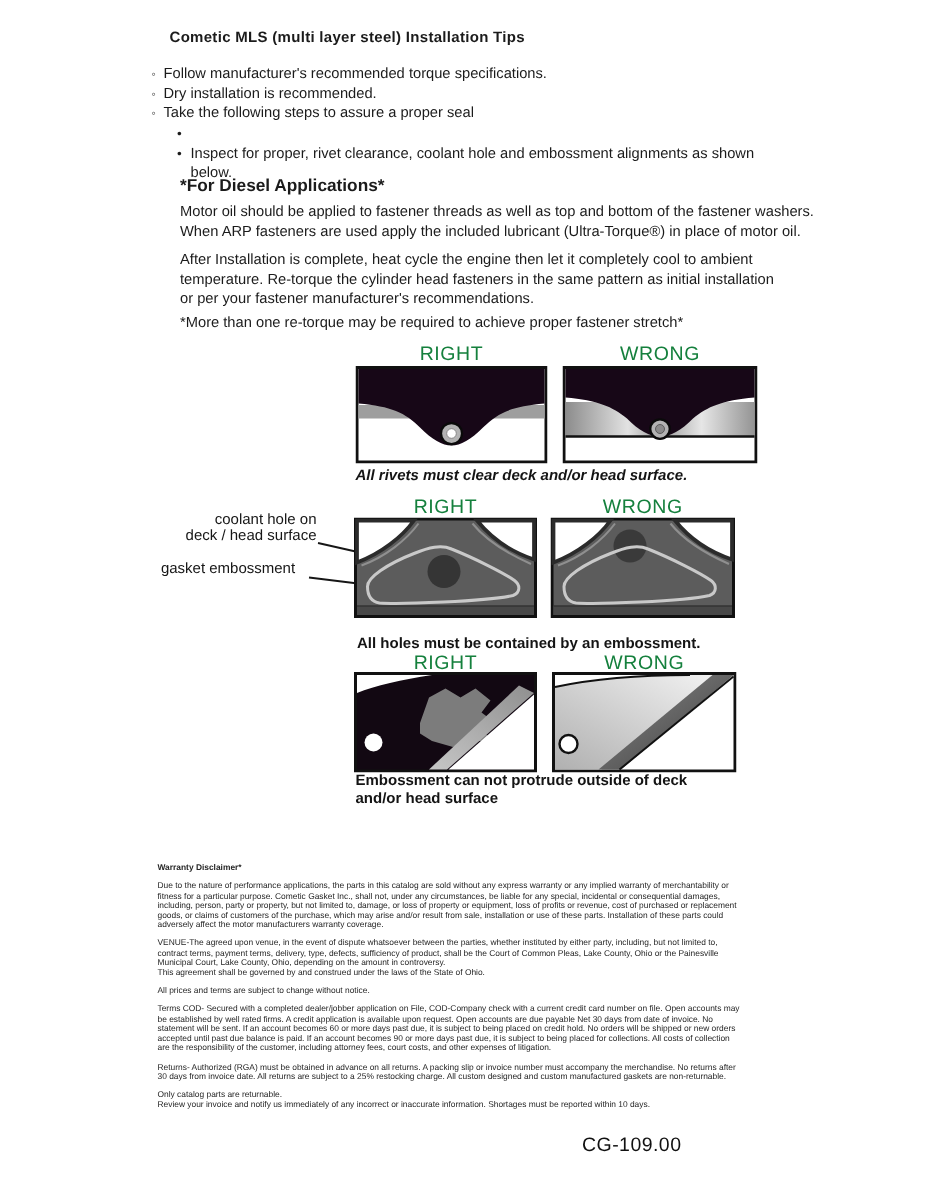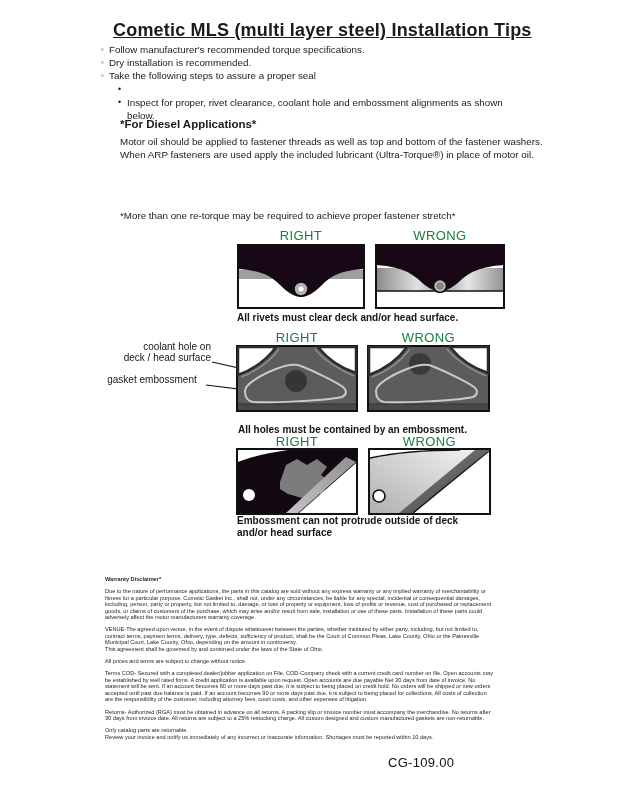--- a/index.html
+++ b/index.html
@@ -4,21 +4,21 @@
 <style>
   html,body{margin:0;padding:0;background:#ffffff;}
   .page{
     position:relative;width:618px;height:800px;background:#ffffff;
     font-family:"Liberation Sans", sans-serif;color:#1b1b1b;overflow:hidden;
   }
   .abs{position:absolute;}
 
   .title{
     left:113px;top:20px;width:420px;
-    font-size:18px;font-weight:bold;text-decoration:underline;letter-spacing:.2px;
+    font-size:10px;font-weight:bold;letter-spacing:.2px;
   }
   .bullets{left:101px;top:43px;width:430px;font-size:9.8px;line-height:13.2px;}
   .bullet-row{display:flex;}
   .bullet-mark{width:8px;flex:0 0 8px;text-align:left;font-size:8px;line-height:13.2px;}
   .sub{padding-left:17px;}
   .sub .bullet-mark{width:9px;flex:0 0 9px;font-size:9px;}
 
   .diesel-head{left:120px;top:118px;font-size:11.5px;font-weight:bold;}
   .body-par{left:120px;top:0;width:440px;font-size:9.8px;line-height:13.2px;white-space:pre-line;}
   .par1{top:135px;}
@@ -63,20 +63,23 @@
     </div>
     <div class="bullet-row sub">
       <span class="bullet-mark">•</span>
       <span>Inspect for proper, rivet clearance, coolant hole and embossment alignments as shown below.</span>
     </div>
   </div>
 
   <div class="abs diesel-head">*For Diesel Applications*</div>
   <div class="abs body-par par1">Motor oil should be applied to fastener threads as well as top and bottom of the fastener washers.
 When ARP fasteners are used apply the included lubricant (Ultra-Torque®) in place of motor oil.</div>
+  <div class="abs body-par par2">After Installation is complete, heat cycle the engine then let it completely cool to ambient
+temperature. Re-torque the cylinder head fasteners in the same pattern as initial installation
+or per your fastener manufacturer's recommendations.</div>
   <div class="abs body-par note">*More than one re-torque may be required to achieve proper fastener stretch*</div>
 
   <div class="abs fig-label" style="left:237px;top:228px;width:128px;">RIGHT</div>
   <div class="abs fig-label" style="left:375px;top:228px;width:130px;">WRONG</div>
 
   <div class="abs" style="left:237px;top:244px;">
     <svg width="128" height="65" viewBox="0 0 128 65">
       <rect x="1" y="1" width="126" height="63" fill="#ffffff" stroke="#111111" stroke-width="2"></rect>
       <rect x="2" y="26" width="124" height="9" fill="#9e9e9e"></rect>
       <path d="M2,2 H126 V25 C104,27 95,31 85,41 C77,49 70,53 64,53 C58,53 51,49 43,41 C33,31 24,27 2,25 Z" fill="#170717"></path>
@@ -96,21 +99,21 @@
         </linearGradient>
       </defs>
       <rect x="1" y="1" width="128" height="63" fill="#ffffff" stroke="#111111" stroke-width="2"></rect>
       <rect x="2" y="24" width="126" height="23" fill="url(#gradDeck)"></rect>
       <path d="M2,2 H128 V21 C106,23 97,27 87,35 C79,43 72,47 65,47 C58,47 51,43 43,35 C33,27 24,23 2,21 Z" fill="#170717"></path>
       <line x1="2" y1="47" x2="128" y2="47" stroke="#111111" stroke-width="1.6"></line>
       <circle cx="65" cy="42" r="6.5" fill="#b3b3b3" stroke="#0a0a0a" stroke-width="1.5"></circle>
       <circle cx="65" cy="42" r="3" fill="#8a8a8a" stroke="#555555" stroke-width="0.6"></circle>
     </svg>
   </div>
-  <div class="abs fig-caption" style="left:237px;top:312px;width:290px;">All rivets must clear deck and/or head surface.</div>
+  <div class="abs fig-caption" style="left:237px;top:312px;width:290px;font-style:italic;">All rivets must clear deck and/or head surface.</div>
 
   <div class="abs fig-label" style="left:236px;top:330px;width:122px;">RIGHT</div>
   <div class="abs fig-label" style="left:367px;top:330px;width:123px;">WRONG</div>
 
   <div class="abs side-label" style="left:105px;top:341px;width:106px;">coolant hole on
 deck / head surface</div>
   <div class="abs side-label" style="left:99px;top:374px;width:106px;text-align:center;">gasket embossment</div>
 
   <div class="abs" style="left:100px;top:330px;pointer-events:none;">
     <svg width="420" height="100" viewBox="0 0 420 100">

